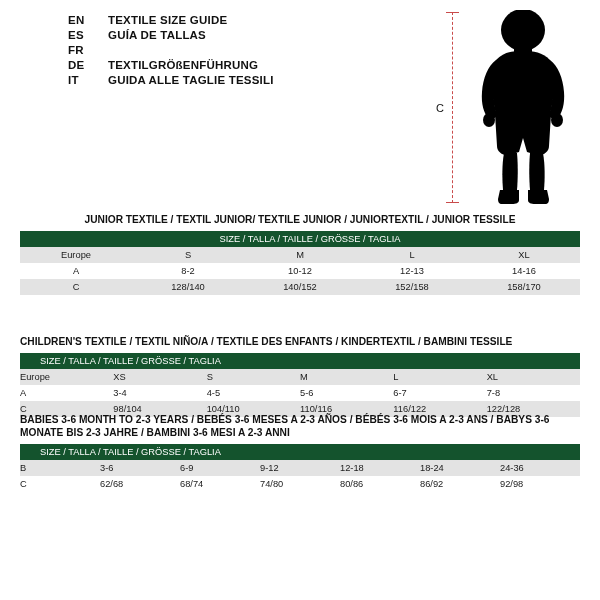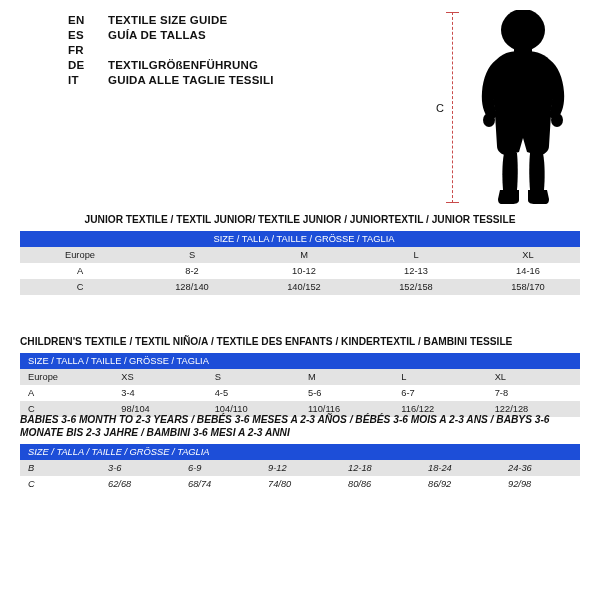--- a/index.html
+++ b/index.html
@@ -105,30 +105,30 @@
     margin-bottom: 4px;
     line-height: 1.25;
   }
   table.size-table {
     border-collapse: collapse;
     width: 100%;
     table-layout: fixed;
   }
   table.size-table td {
     font-size: 9.3px;
-    padding: 3px 0 3px 8px;
+    padding: 3px 0 3px 0;
     color: #1a1a1a;
     vertical-align: middle;
   }
   tr.head-row td {
-    background: #1d4ed8;
+    background: #14532d;
     color: #ffffff;
     font-size: 9.3px;
     font-weight: normal;
-    padding: 3px 0 3px 8px;
+    padding: 3px 0 3px 20px;
   }
   tr.shade td {
     background: #e3e3e3;
   }
   tr.plain td {
     background: #ffffff;
   }
   .col-label { width: 90px; }
 
   
@@ -268,21 +268,21 @@
         <td>98/104</td>
         <td>104/110</td>
         <td>110/116</td>
         <td>116/122</td>
         <td>122/128</td>
       </tr>
     </tbody>
       </table>
   </div>
 
-  <div class="section" style="top:414px;font-style:italic;">
+  <div class="section" style="top:414px;">
     <div class="section-title">BABIES 3-6 MONTH TO 2-3 YEARS / BEBÉS 3-6 MESES A 2-3 AÑOS / BÉBÉS 3-6 MOIS A 2-3 ANS / BABYS 3-6 MONATE BIS 2-3 JAHRE / BAMBINI 3-6 MESI A 2-3 ANNI</div>
     <table class="size-table">
       <tbody>
           <tr class="head-row">
         <td colspan="7">SIZE / TALLA / TAILLE / GRÖSSE / TAGLIA</td>
       </tr>
       <tr class="shade">
         <td class="col-label">B</td>
         <td>3-6</td>
         <td>6-9</td>

